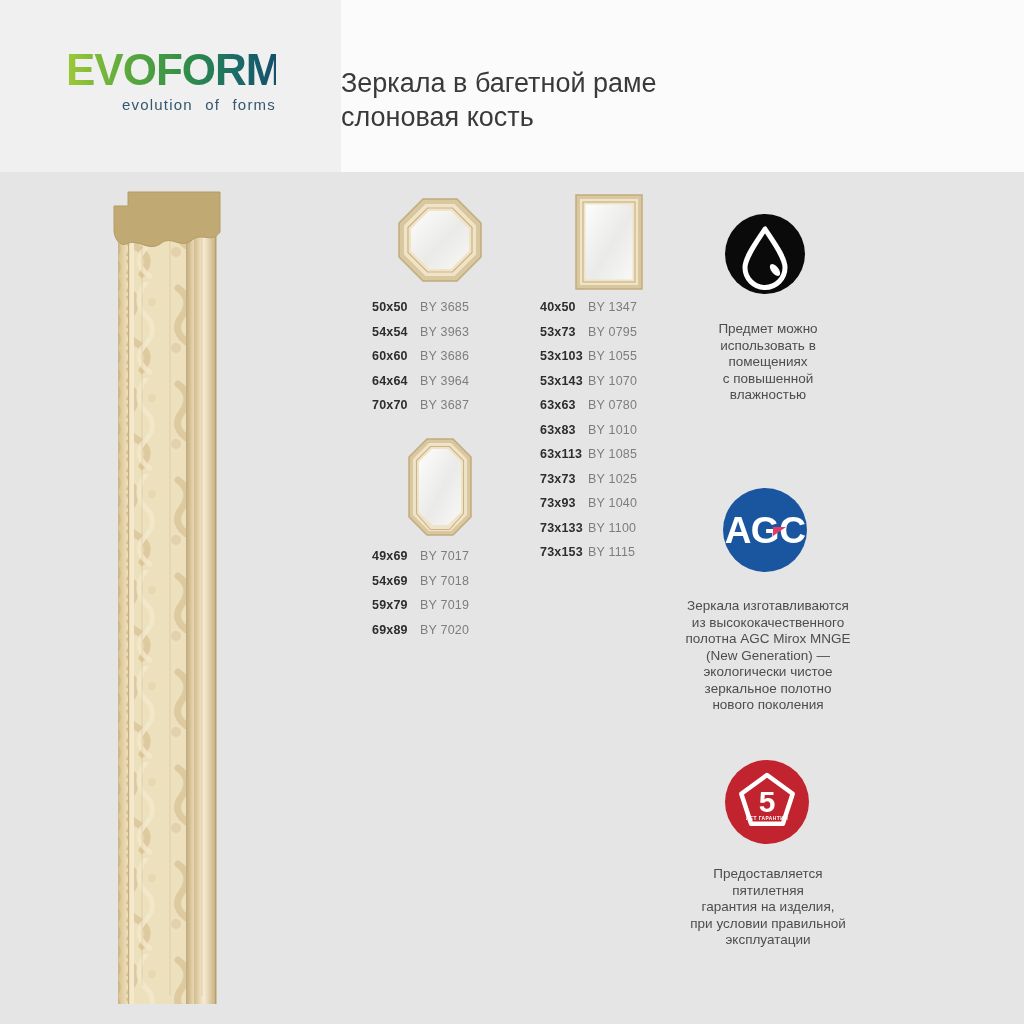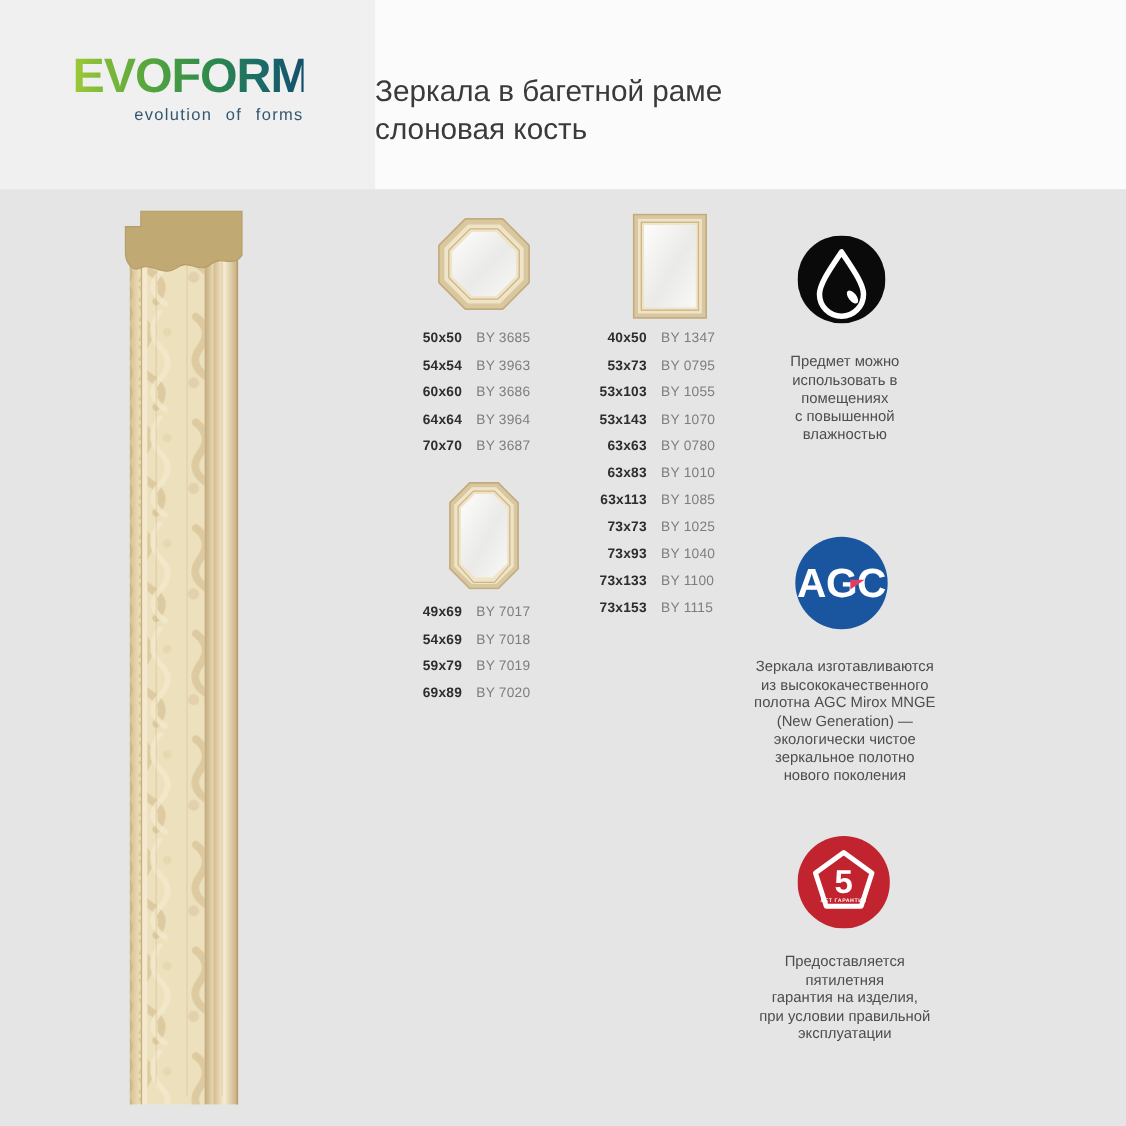--- a/index.html
+++ b/index.html
@@ -23,22 +23,22 @@
   .page-title { position:absolute; left:341px; top:66px; width:683px; text-align:left; color:#3a3a3a; }
   .page-title .line { font-size:27px; line-height:34px; font-weight:400; }
 
   
   .moulding { position:absolute; left:112px; top:186px; width:112px; height:824px; }
 
   
   .mirror-icon { position:absolute; }
   .size-table { position:absolute; display:flex; flex-direction:column; gap:11.5px; }
   .size-row { display:flex; align-items:baseline; font-size:12.5px; line-height:13px; }
-  .size-cell { width:48px; text-align:right; font-weight:700; color:#2d2d2d; letter-spacing:.2px; }
-  .code-cell { margin-left:13px; color:#7d7d7d; letter-spacing:.2px; }
+  .size-cell { width:48px; text-align:left; font-weight:700; color:#2d2d2d; letter-spacing:.2px; }
+  .code-cell { color:#7d7d7d; letter-spacing:.2px; }
 
   
   .feature-text { position:absolute; text-align:center; font-size:13.5px; line-height:16.5px; color:#4d4d4d; white-space:pre-line; }
   .badge { position:absolute; border-radius:50%; }
   .agc-badge { width:84px; height:84px; background:#1a56a0; display:flex; align-items:center; justify-content:center; }
   .agc-label { color:#fff; font-size:37px; font-weight:800; letter-spacing:-.5px; position:relative; top:1px; }
   .agc-flag { position:absolute; left:50px; top:39px; width:0; height:0;
               border-top:9px solid #e23b67; border-right:13px solid transparent; }
 </style>
 </head>

